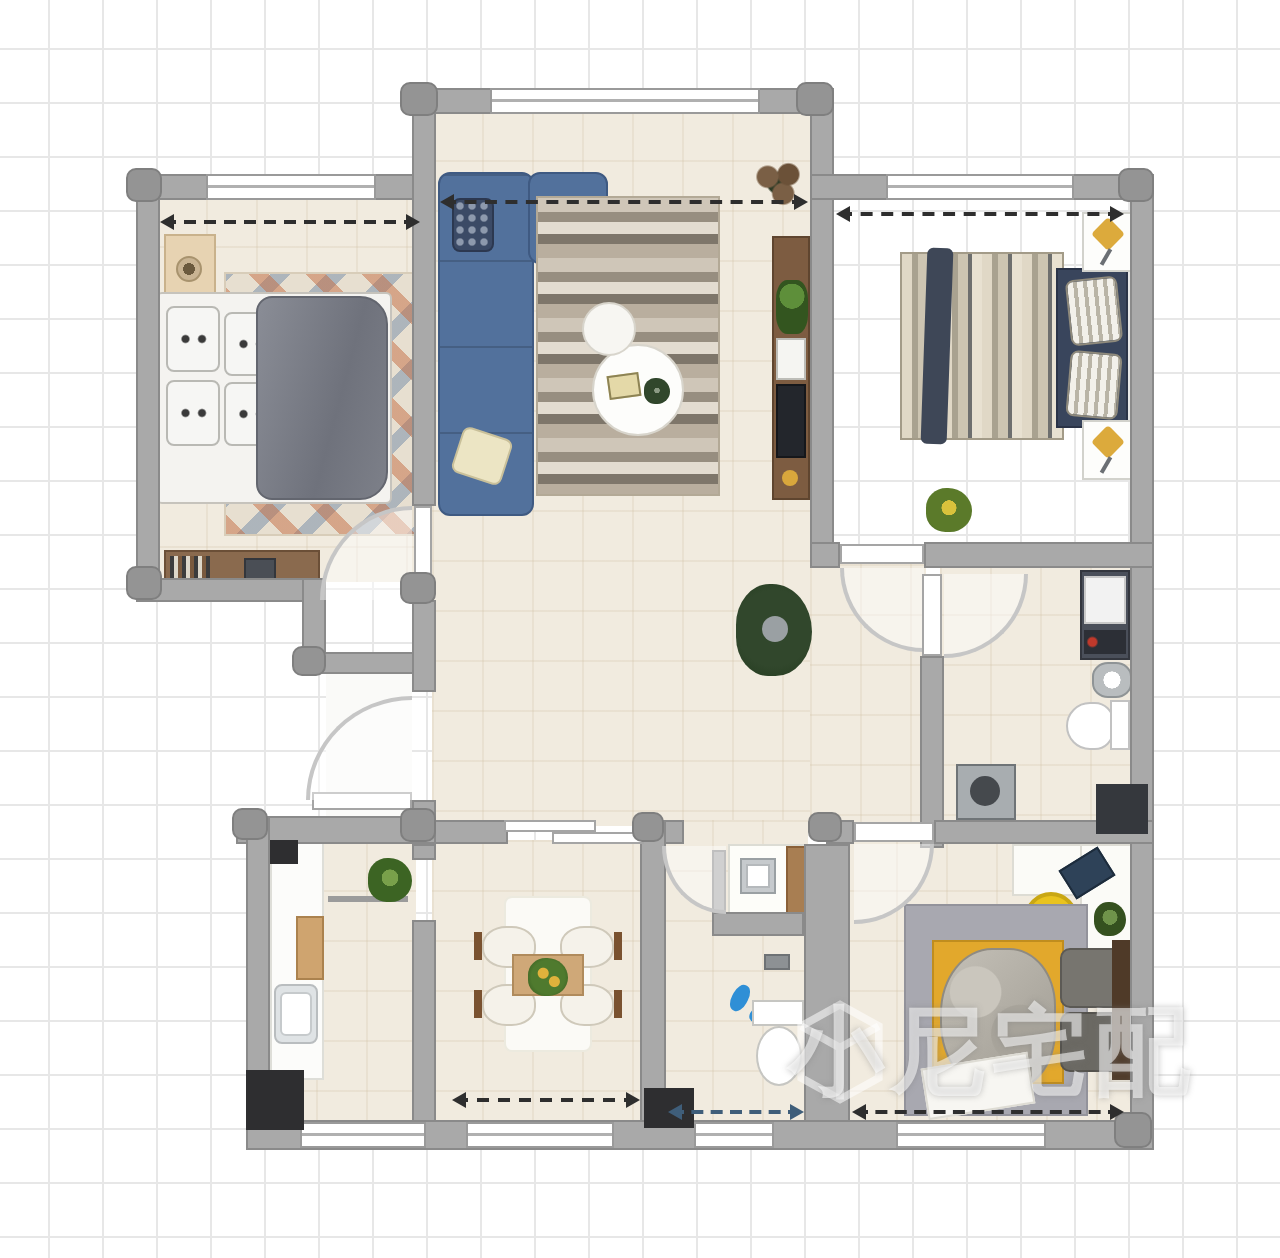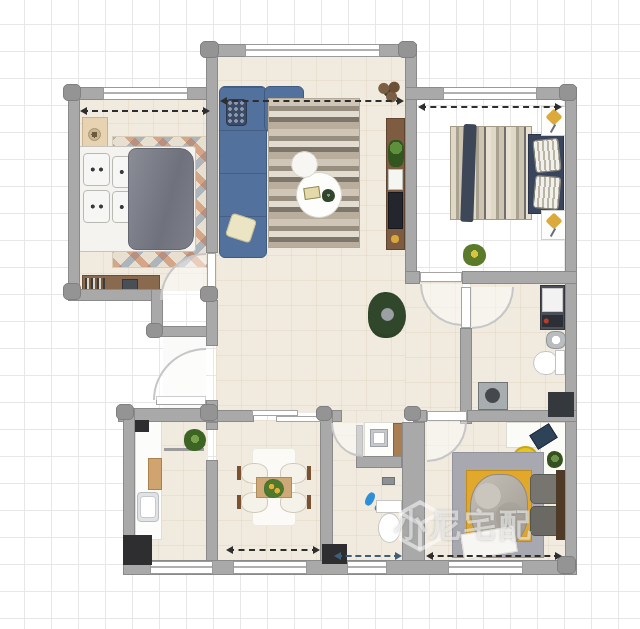--- a/index.html
+++ b/index.html
@@ -26,21 +26,21 @@
   .dim .dar.l{left:-2px;border-top:4px solid transparent;border-bottom:4px solid transparent;border-right:7px solid #2e2e2e;}
   .dim .dar.r{right:-2px;border-top:4px solid transparent;border-bottom:4px solid transparent;border-left:7px solid #2e2e2e;}
   .fur{z-index:2;}
   .plant{border-radius:46% 54% 50% 44%;background:radial-gradient(circle at 50% 48%,#8b9a84 0 14%,#31472c 15% 62%,#233a1e 100%);z-index:2;}
   .pot{background:#9aa0a3;border-radius:50%;}
   .dchair{width:27px;height:21px;background:#f5f2ea;border:1px solid #cfc9ba;border-radius:45%;z-index:2;}
   .armrest{width:4px;height:14px;background:#7a5230;z-index:2;}
   .pillow{background-color:#f6f6f4;border:1px solid #b9b9b4;border-radius:4px;
     background-image:radial-gradient(circle at 35% 50%,#3a3a3a 0 1.6px,transparent 2.4px),radial-gradient(circle at 68% 50%,#3a3a3a 0 1.6px,transparent 2.4px);z-index:2;}
   #watermark{z-index:20;display:flex;align-items:center;gap:6px;}
-  #watermark span{font-size:32px;font-weight:700;letter-spacing:3px;color:rgba(255,255,255,.55);
+  #watermark span{font-size:48px;font-weight:700;letter-spacing:3px;color:rgba(255,255,255,.55);
     text-shadow:0 0 3px rgba(125,125,125,.45);white-space:nowrap;}
 </style>
 </head>
 <body>
 
 <div id="canvas">
 
   <div class="floor" style="left:78px;top:98px;width:130px;height:193px;"></div>
   <div class="floor" style="left:216px;top:55px;width:192px;height:358px;"></div>
   <div class="floor" style="left:405px;top:282px;width:58px;height:130px;"></div>

